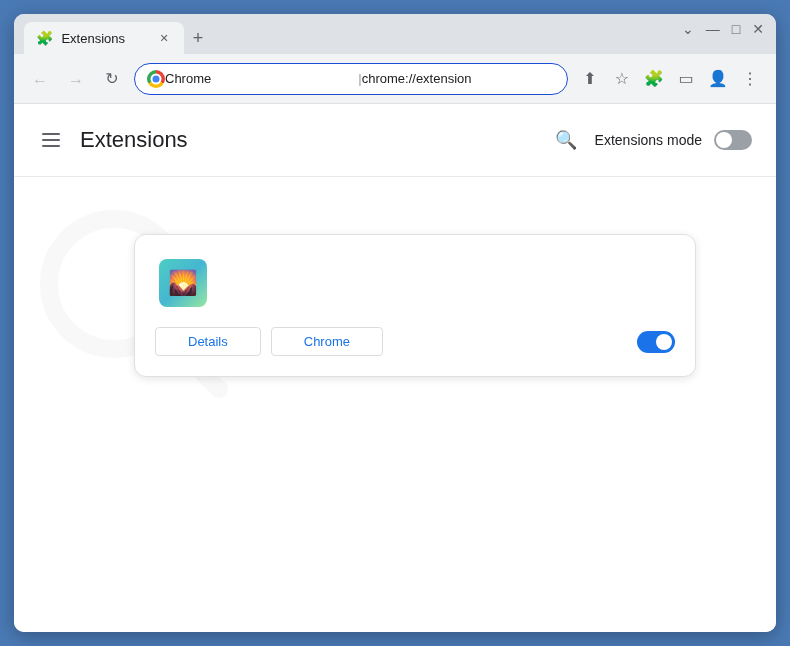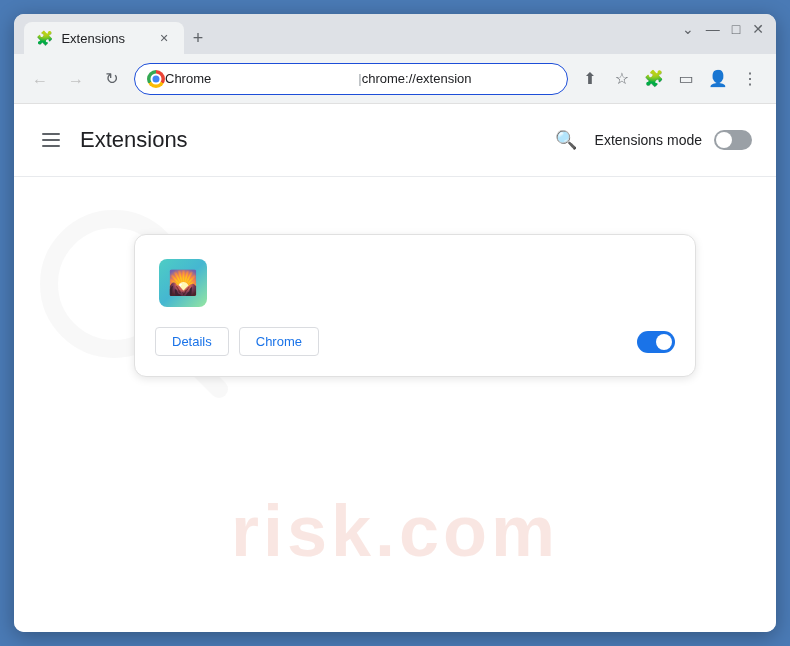--- a/index.html
+++ b/index.html
@@ -385,21 +385,21 @@
       gap: 10px;
       justify-content: space-between;
     }
 
     .card-buttons {
       display: flex;
       gap: 10px;
     }
 
     .card-btn {
-      padding: 6px 16px;
+      padding: 6px 32px;
       border: 1px solid #dadce0;
       border-radius: 4px;
       background: #fff;
       font-size: 13px;
       color: #1a73e8;
       cursor: pointer;
       font-weight: 500;
     }
 
     .toggle-on {
@@ -522,16 +522,15 @@
           <div class="card-buttons">
             <button class="card-btn">Details</button>
             <button class="card-btn">Chrome</button>
           </div>
           <div class="toggle-on">
             <div class="toggle-knob-on"></div>
           </div>
         </div>
       </div>
 
-      <div class="watermark-text">risk.com</div>
     </div>
   </div>
 </div>
 
 </body></html>

